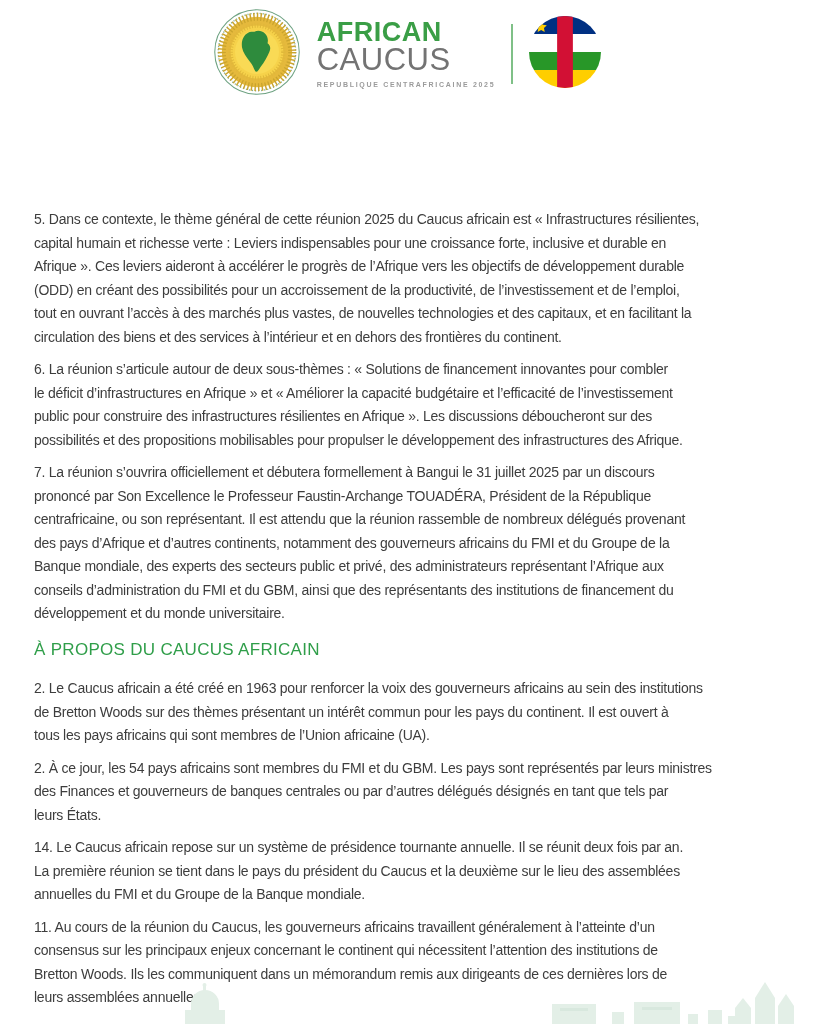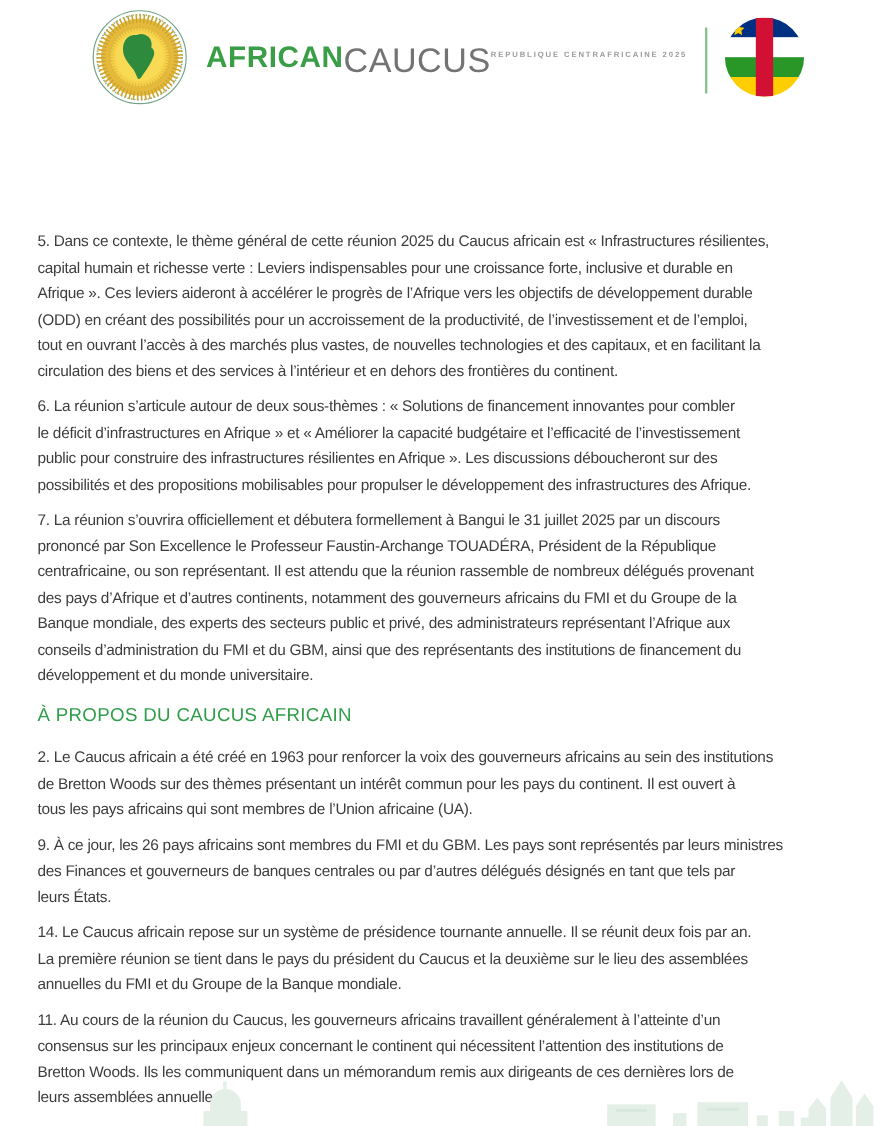--- a/index.html
+++ b/index.html
@@ -10,21 +10,21 @@
     overflow:hidden;
     font-family:"Liberation Sans", sans-serif;
   }
 
   
   .header{
     position:absolute;top:8px;left:0;right:0;
     display:flex;justify-content:center;align-items:center;gap:16px;
   }
   .emblem{width:88px;height:88px;flex:0 0 auto;}
-  .brand{display:flex;flex-direction:row;align-items:flex-start;}
+  .brand{display:flex;flex-direction:column;align-items:flex-start;}
   .brand-line1{
     color:#3a9e46;font-weight:bold;font-size:27px;line-height:0.92;
     letter-spacing:0.5px;
   }
   .brand-line2{
     color:#737373;font-weight:normal;font-size:31px;line-height:0.95;
     letter-spacing:0.5px;
   }
   .brand-sub{
     margin-top:7px;font-size:7px;color:#9b9b9b;letter-spacing:1.7px;
@@ -118,21 +118,21 @@
 des pays d’Afrique et d’autres continents, notamment des gouverneurs africains du FMI et du Groupe de la
 Banque mondiale, des experts des secteurs public et privé, des administrateurs représentant l’Afrique aux
 conseils d’administration du FMI et du GBM, ainsi que des représentants des institutions de financement du
 développement et du monde universitaire.</p>
 
     <h2 class="section-heading">À PROPOS DU CAUCUS AFRICAIN</h2>
 
     <p class="para">2.  Le Caucus africain a été créé en 1963 pour renforcer la voix des gouverneurs africains au sein des institutions
 de Bretton Woods sur des thèmes présentant un intérêt commun pour les pays du continent. Il est ouvert à
 tous les pays africains qui sont membres de l’Union africaine (UA).</p>
-    <p class="para">9.  À ce jour, les 26 pays africains sont membres du FMI et du GBM. Les pays sont représentés par leurs ministres
+    <p class="para">2.  À ce jour, les 54 pays africains sont membres du FMI et du GBM. Les pays sont représentés par leurs ministres
 des Finances et gouverneurs de banques centrales ou par d’autres délégués désignés en tant que tels par
 leurs États.</p>
     <p class="para">14.  Le Caucus africain repose sur un système de présidence tournante annuelle. Il se réunit deux fois par an.
 La première réunion se tient dans le pays du président du Caucus et la deuxième sur le lieu des assemblées
 annuelles du FMI et du Groupe de la Banque mondiale.</p>
     <p class="para">11.  Au cours de la réunion du Caucus, les gouverneurs africains travaillent généralement à l’atteinte d’un
 consensus sur les principaux enjeux concernant le continent qui nécessitent l’attention des institutions de
 Bretton Woods. Ils les communiquent dans un mémorandum remis aux dirigeants de ces dernières lors de
 leurs assemblées annuelles.</p>
   </div>

